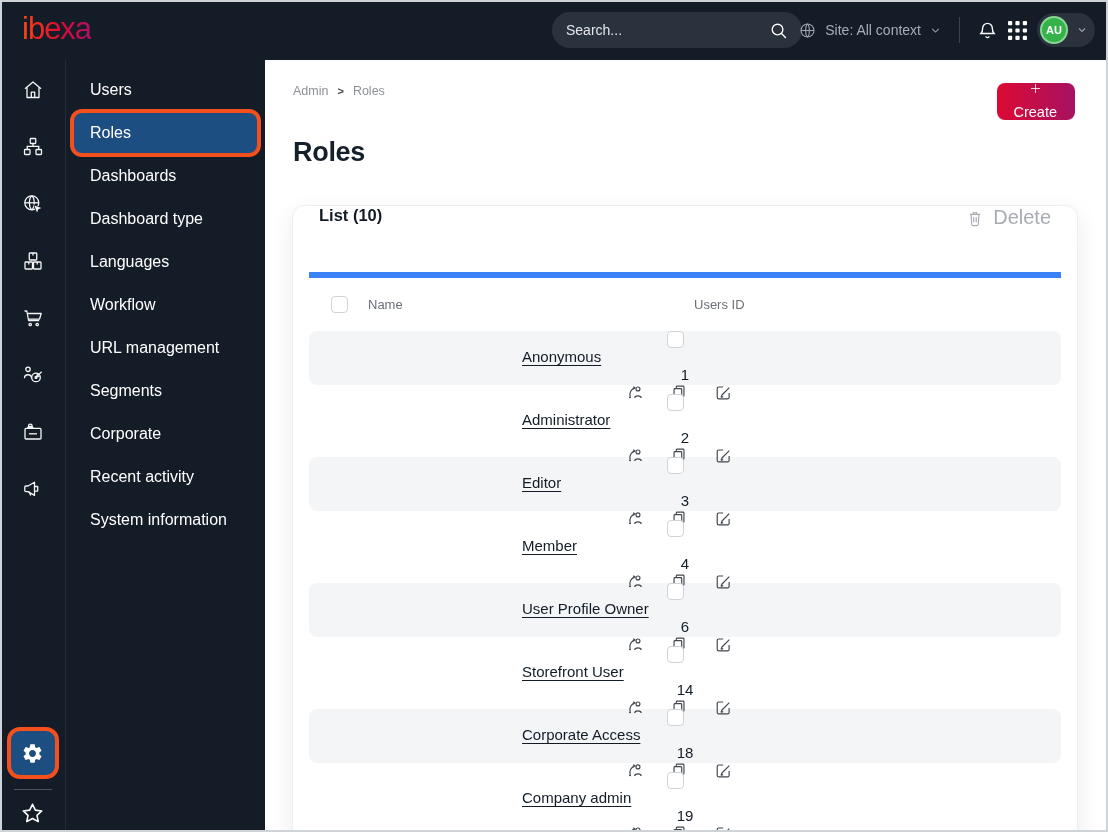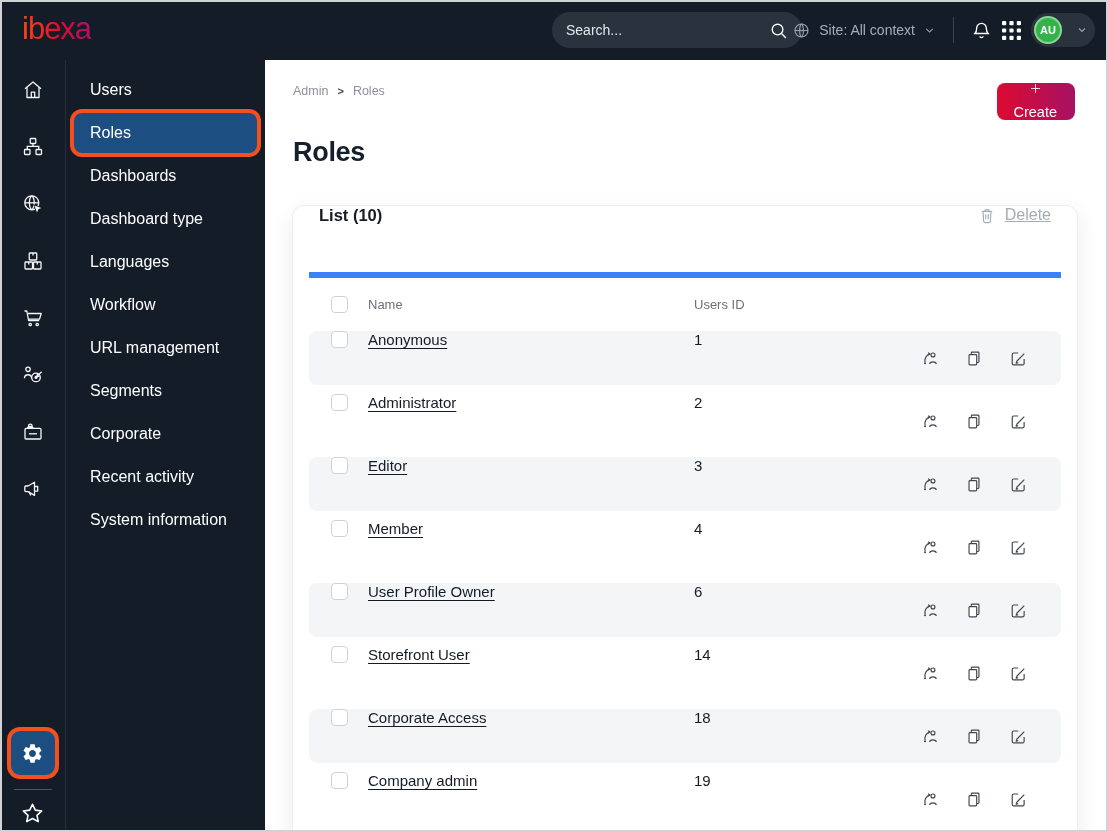--- a/index.html
+++ b/index.html
@@ -18,21 +18,21 @@
     -webkit-background-clip:text; background-clip:text; color:transparent; -webkit-text-fill-color:transparent;
   }
   .search { position:absolute; left:552px; top:12px; width:250px; height:36px; background:#2a323e;
     border-radius:18px; display:flex; align-items:center; padding:15px 14px; }
   .search input { flex:1; background:none; border:none; outline:none; color:#e8ebee; font-size:14px; font-family:inherit; }
   .search input::placeholder { color:#e4e7ea; opacity:1; }
   .tb-right { position:absolute; right:13px; top:0; height:60px; display:flex; align-items:center; gap:10px; }
   .site-ctx { display:flex; align-items:center; gap:8px; color:#a7adb6; font-size:14px; cursor:pointer;text-align:center; }
   .tb-divider { width:1px; height:26px; background:#3a424e; margin:0 7px; }
   .tb-icon { display:flex; align-items:center; justify-content:center; cursor:pointer; }
-  .avatar-pill { display:flex; align-items:center; gap:14px; background:#2a323e; border-radius:17px; padding:3px 7px 3px 3px; cursor:pointer; }
+  .avatar-pill { display:flex; align-items:center; gap:8px; background:#2a323e; border-radius:17px; padding:3px 7px 3px 3px; cursor:pointer; }
   .avatar { width:28px; height:28px; border-radius:50%; background:#35b24a; border:2px solid #8ad795;
     color:#fff; font-size:11px; font-weight:700; display:flex; align-items:center; justify-content:center; }
 
   
   .rail { position:absolute; left:0; top:60px; width:66px; height:772px; background:#141c28;
     border-right:1px solid rgba(255,255,255,0.07); z-index:4; }
   .rail-top { display:flex; flex-direction:column; align-items:center; padding-top:18px; }
   .rail-icon { width:24px; height:24px; margin-bottom:33px; color:#fff; opacity:.96; cursor:pointer; }
   .rail-bottom { position:absolute; bottom:5px; left:0; width:100%; display:flex; flex-direction:column; align-items:center; }
   .settings-tile { width:44px; height:44px; background:#1d4e82; border-radius:9px; box-shadow:0 0 0 4px #f4501d;
@@ -56,29 +56,29 @@
   .create-btn { position:absolute; right:33px; top:23px; height:37px; padding:0 18px 0 16px; border:none; border-radius:8px;
     background:linear-gradient(90deg,#dc0a33,#a61262); color:#fff; font-size:14.5px; font-family:inherit;
     display:flex; align-items:center; gap:10px; cursor:pointer;flex-direction:column; }
   .page-title { position:absolute; left:28px; top:77px; font-size:27px; font-weight:800; color:#16202c; letter-spacing:-0.3px; }
 
   .card { position:absolute; left:27px; top:145px; width:786px; height:800px; background:#fff;
     border:1px solid #eceef1; border-radius:12px; box-shadow:0 8px 24px rgba(20,28,40,0.08); padding:0 16px; }
   .card-header { height:72px; display:flex; align-items:flex-start; justify-content:space-between;
     padding:0 10px; border-bottom:6px solid #3b82f6; }
   .list-title { font-size:16.5px; font-weight:700; color:#131c26; }
-  .delete-btn { display:flex; align-items:center; gap:9px; color:#a7abb2; font-size:16px; cursor:pointer;text-decoration:underline; }
+  .delete-btn { display:flex; align-items:center; gap:9px; color:#a7abb2; font-size:20px; cursor:pointer; }
 
   .thead { display:flex; align-items:center; padding:18px 22px; }
   .th { color:#6b7077; font-size:13px; }
   .col-name { width:326px; }
   .col-id { flex:1; }
   .checkbox { width:17px; height:17px; border:1px solid #cfd3d8; border-radius:4px; background:#fff;
     margin-right:20px; flex:none; cursor:pointer; }
-  .row { display:flex; height:54px; border-radius:8px; padding:0 22px; margin-bottom:9px; }
+  .row { display:flex; align-items:center; height:54px; border-radius:8px; padding:0 22px; margin-bottom:9px;flex-direction:column; }
   .rows .row:nth-child(odd) { background:#f4f5f7; }
   .name-cell { width:326px; }
   .name-link { color:#131c26; font-size:15px; text-decoration:underline; text-underline-offset:3px; cursor:pointer; }
   .id-cell { flex:1; font-size:15px; color:#131c26; }
   .actions { display:flex; align-items:center; gap:26px; padding-right:12px; color:#42474f; }
   .action-icon { cursor:pointer; display:flex; }
 </style>
 </head>
 <body>
 

